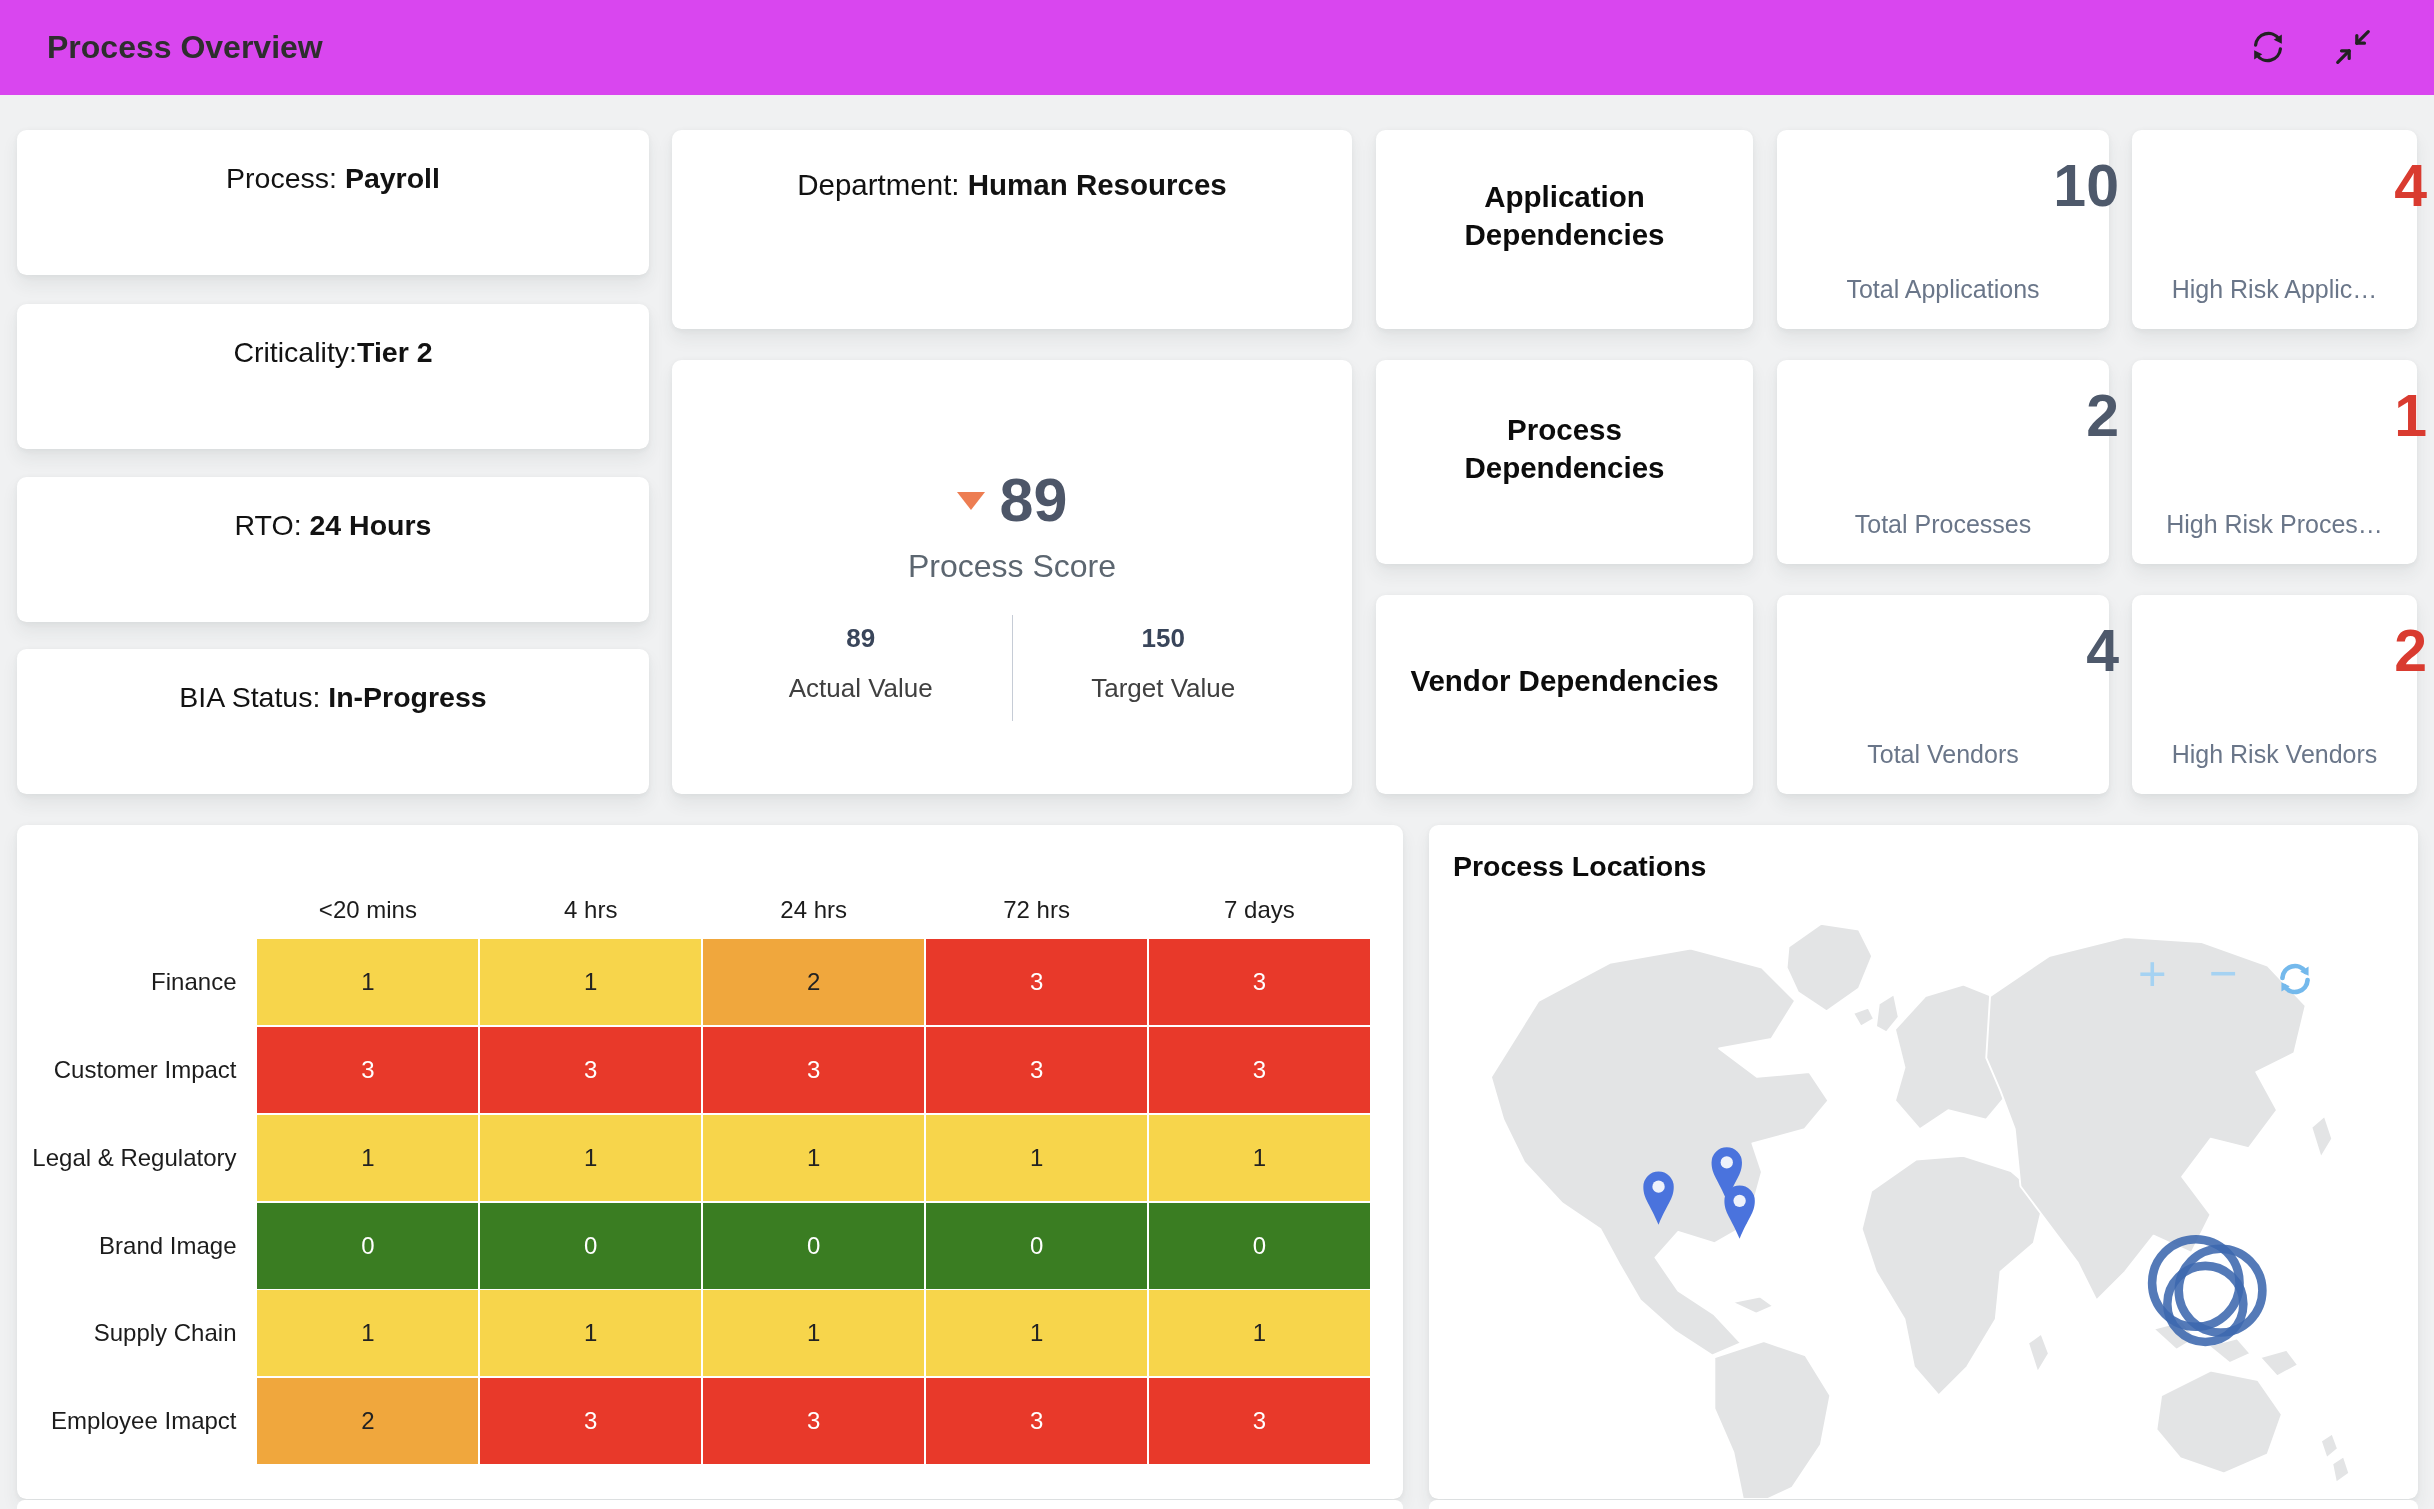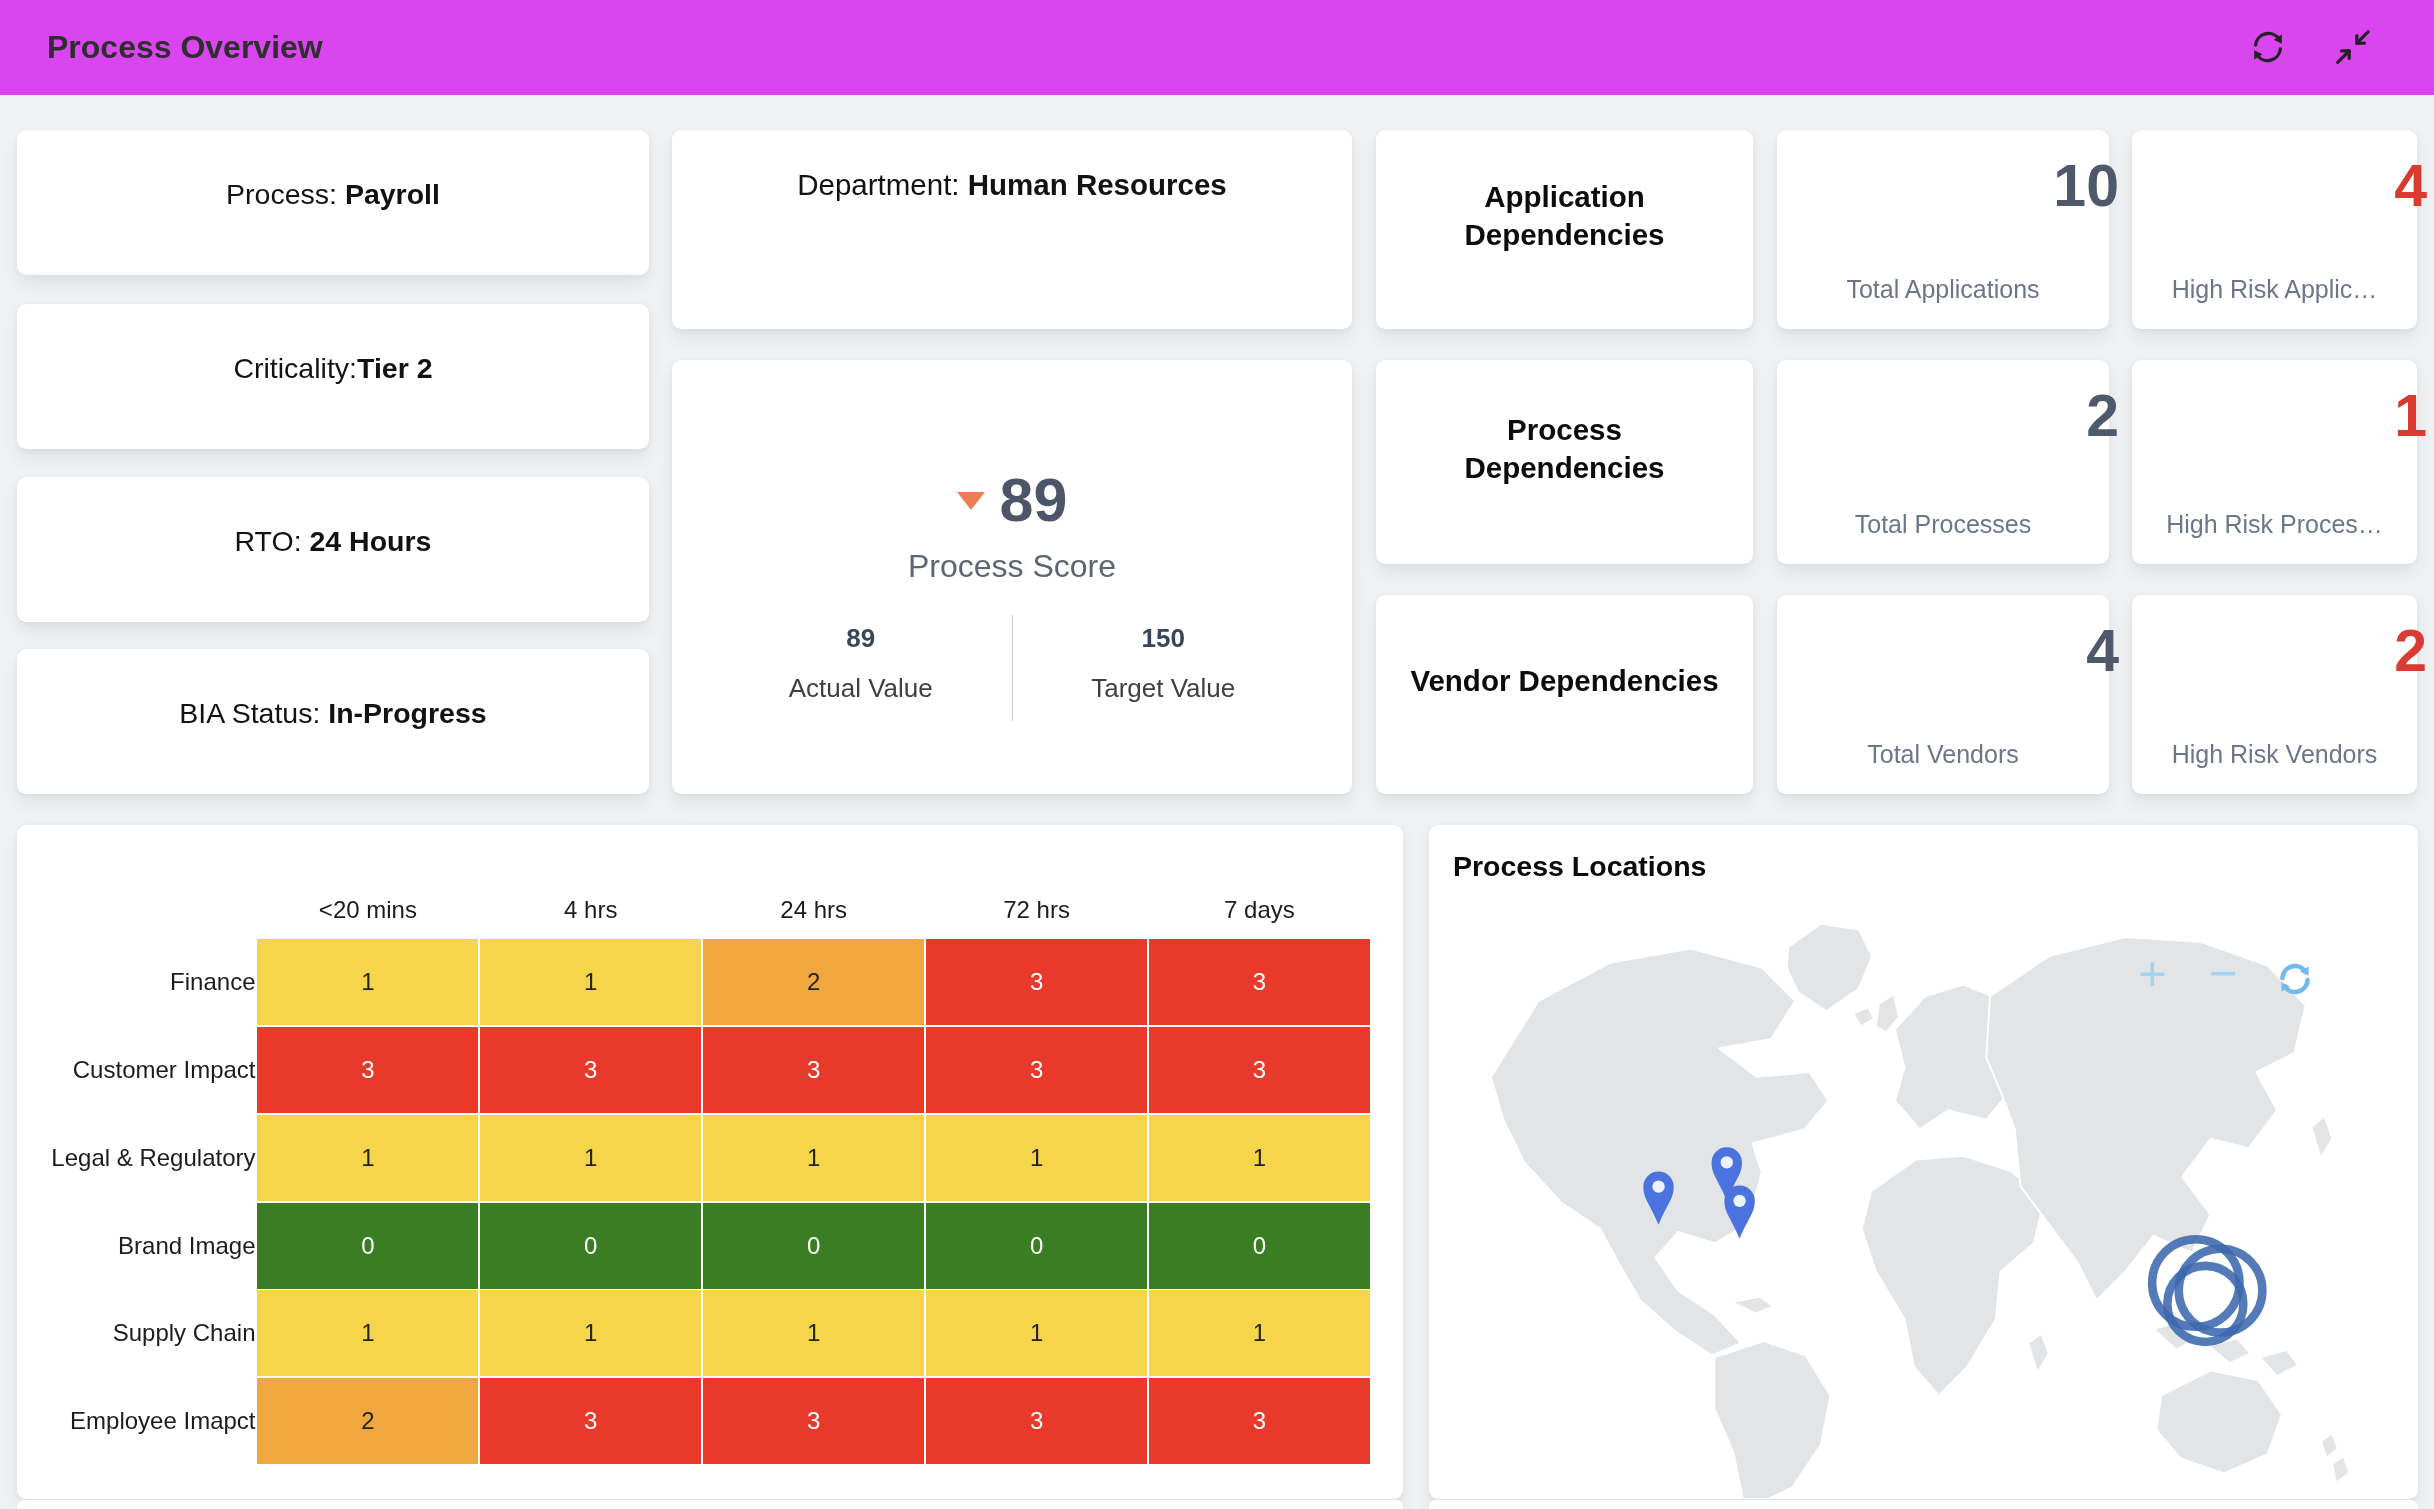--- a/index.html
+++ b/index.html
@@ -8,21 +8,21 @@
 
   .header{position:absolute;left:0;top:0;width:2435px;height:95px;background:#d946ef;}
   .header-title{position:absolute;left:47px;top:0;line-height:95px;font-size:32px;font-weight:700;color:#2e2e2e;}
   .hdr-btn{position:absolute;top:25px;width:46px;height:46px;cursor:pointer;background:none;border:none;padding:0;}
   .hdr-btn svg{width:42px;height:42px;}
 
   .card{position:absolute;background:#ffffff;border-radius:9.5px;
         box-shadow:0 9.5px 17px rgba(40,50,60,.07),0 1.9px 4.8px rgba(40,50,60,.05);}
 
   .info-card{left:17px;width:632px;height:145px;}
-  .info-text{padding-top:48px;text-align:center;font-size:28.5px;color:#121212;}
+  .info-text{padding-top:32px;text-align:center;font-size:28.5px;color:#121212;}
   .info-text b{font-weight:700;}
 
   .dept-card{left:672px;top:130px;width:680px;height:199px;}
   .dept-text{padding-top:38px;text-align:center;font-size:29.5px;color:#121212;}
   .dept-text b{font-weight:700;}
 
   .score-card{left:672px;top:360px;width:680px;height:434px;}
   .score-top{position:absolute;top:107px;left:0;width:100%;display:flex;justify-content:center;align-items:center;gap:15px;}
   .tri-down{width:0;height:0;border-left:14.3px solid transparent;border-right:14.3px solid transparent;border-top:18px solid #ed7d52;}
   .score-big{font-size:61px;font-weight:700;color:#4d5668;line-height:67px;}
@@ -39,21 +39,21 @@
   .high-card{width:285px;left:2132px;}
   .big-num{position:absolute;top:21px;left:10px;width:100%;text-align:right;font-size:59px;font-weight:700;line-height:70px;color:#4e596b;}
   .big-num.risk{color:#d93b30;}
   .num-label{position:absolute;bottom:25px;left:0;width:100%;text-align:center;font-size:25px;color:#6a7689;white-space:nowrap;overflow:hidden;}
 
   .heatmap-panel{left:17px;top:825px;width:1386px;height:674px;}
   .hm-grid{position:absolute;left:28.5px;top:57px;display:grid;
            grid-template-columns:210px repeat(5,221px);
            grid-template-rows:55px repeat(6,86px);gap:1.9px;}
   .hm-head{display:flex;align-items:center;justify-content:center;font-size:24px;color:#1c1c1c;}
-  .hm-rowlab{display:flex;align-items:center;justify-content:flex-end;font-size:24px;color:#1c1c1c;white-space:nowrap;}
+  .hm-rowlab{display:flex;align-items:center;justify-content:flex-end;padding-right:19px;font-size:24px;color:#1c1c1c;white-space:nowrap;}
   .hm-cell{display:flex;align-items:center;justify-content:center;font-size:24px;}
 
   .map-panel{left:1429px;top:825px;width:989px;height:674px;}
   .map-title{position:absolute;left:24px;top:25px;font-size:28.5px;font-weight:700;color:#0c0c0c;}
   .map-svg{position:absolute;left:0;top:0;width:989px;height:674px;}
   .map-ctrl{position:absolute;font-size:49px;font-weight:400;color:#a5d2f2;line-height:49px;cursor:pointer;background:none;border:none;padding:0;}
   .map-reset{position:absolute;width:46px;height:46px;cursor:pointer;background:none;border:none;padding:0;}
 
   .cut-strip{position:absolute;height:8.6px;background:#ffffff;border-radius:7.6px 7.6px 0 0;bottom:0;}
 </style>

